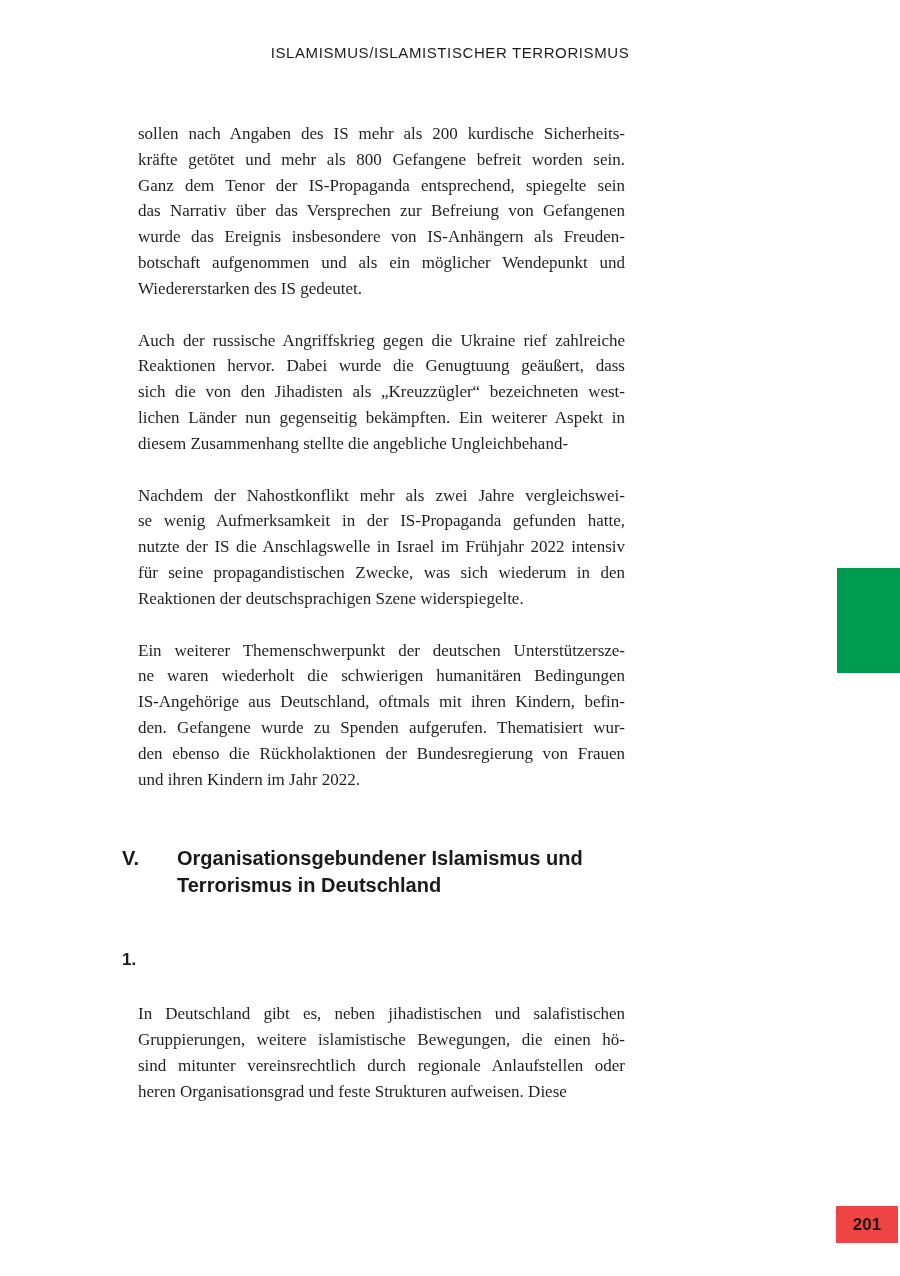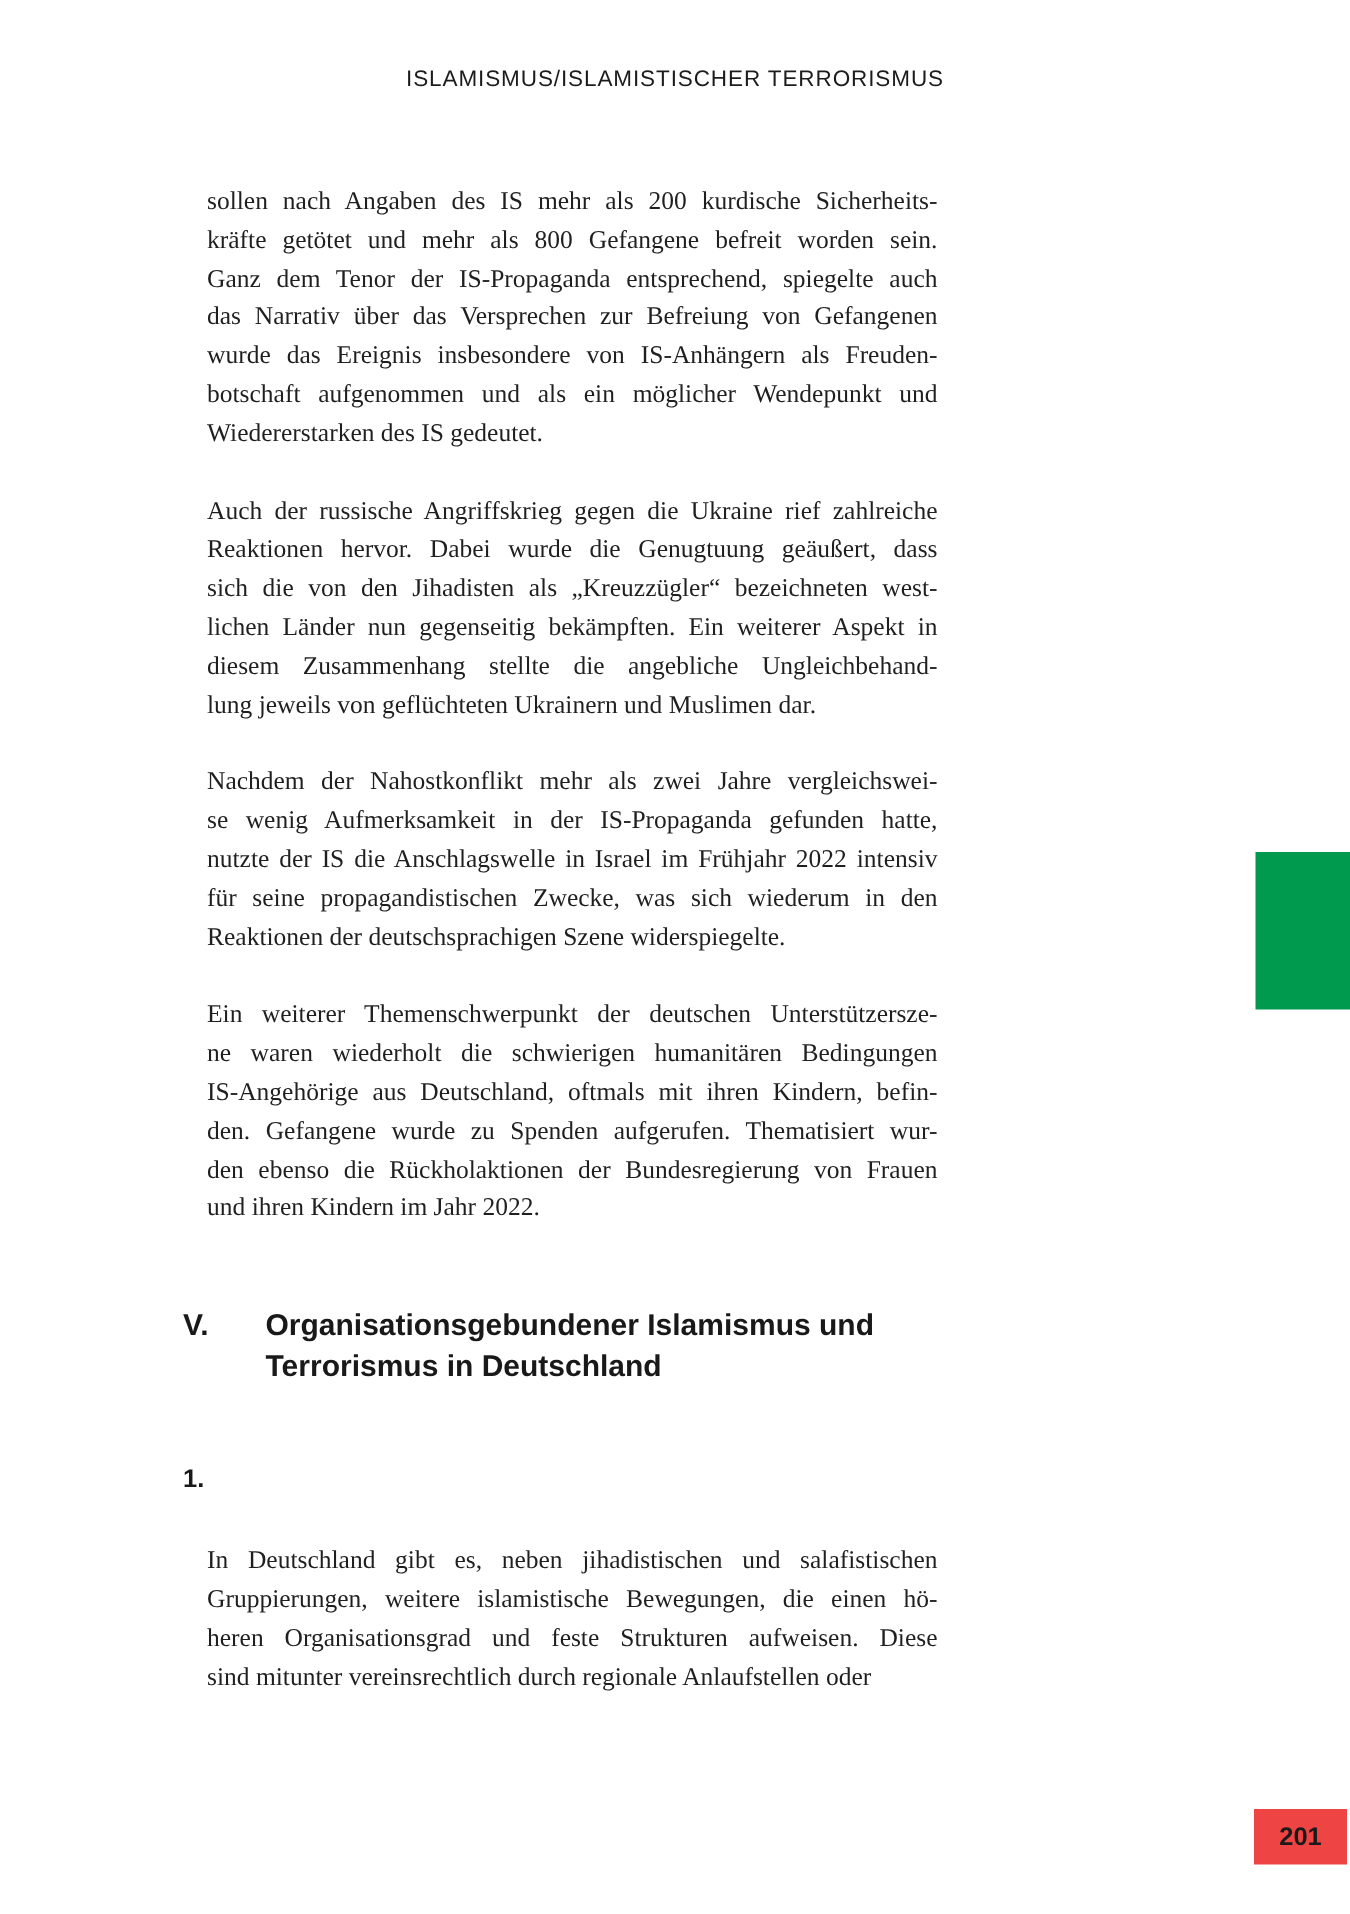--- a/index.html
+++ b/index.html
@@ -99,34 +99,33 @@
 
 <div class="page">
 
   <div class="running-header">ISLAMISMUS/ISLAMISTISCHER TERRORISMUS</div>
 
   <div class="content">
 
     <div class="para">
         <div class="line">sollen nach Angaben des IS mehr als 200 kurdische Sicherheits-</div>
         <div class="line">kräfte getötet und mehr als 800 Gefangene befreit worden sein.</div>
-        <div class="line">Ganz dem Tenor der IS-Propaganda entsprechend, spiegelte auch</div>
+        <div class="line">Ganz dem Tenor der IS-Propaganda entsprechend, spiegelte sein</div>
         <div class="line">das Narrativ über das Versprechen zur Befreiung von Gefangenen</div>
         <div class="line">wurde das Ereignis insbesondere von IS-Anhängern als Freuden-</div>
         <div class="line">botschaft aufgenommen und als ein möglicher Wendepunkt und</div>
         <div class="line">Wiedererstarken des IS gedeutet.</div>
       </div>
 
     <div class="para">
         <div class="line">Auch der russische Angriffskrieg gegen die Ukraine rief zahlreiche</div>
         <div class="line">Reaktionen hervor. Dabei wurde die Genugtuung geäußert, dass</div>
         <div class="line">sich die von den Jihadisten als „Kreuzzügler“ bezeichneten west-</div>
         <div class="line">lichen Länder nun gegenseitig bekämpften. Ein weiterer Aspekt in</div>
         <div class="line">diesem Zusammenhang stellte die angebliche Ungleichbehand-</div>
-        <div class="line">lung jeweils von geflüchteten Ukrainern und Muslimen dar.</div>
       </div>
 
     <div class="para">
         <div class="line">Nachdem der Nahostkonflikt mehr als zwei Jahre vergleichswei-</div>
         <div class="line">se wenig Aufmerksamkeit in der IS-Propaganda gefunden hatte,</div>
         <div class="line">nutzte der IS die Anschlagswelle in Israel im Frühjahr 2022 intensiv</div>
         <div class="line">für seine propagandistischen Zwecke, was sich wiederum in den</div>
         <div class="line">Reaktionen der deutschsprachigen Szene widerspiegelte.</div>
       </div>
 
@@ -147,22 +146,22 @@
         </span>
     </div>
 
     <div class="sub-heading">
       <span class="h-num">1.</span>
     </div>
 
     <div class="para last-para">
         <div class="line">In Deutschland gibt es, neben jihadistischen und salafistischen</div>
         <div class="line">Gruppierungen, weitere islamistische Bewegungen, die einen hö-</div>
+        <div class="line">sind mitunter vereinsrechtlich durch regionale Anlaufstellen oder</div>
         <div class="line">heren Organisationsgrad und feste Strukturen aufweisen. Diese</div>
-        <div class="line">sind mitunter vereinsrechtlich durch regionale Anlaufstellen oder</div>
       </div>
 
   </div>
 
   <div class="section-tab" style="background-color: rgb(0, 154, 78);"></div>
 
   <div class="page-number-box" style="background-color: #ef4444;">
     <span>201</span>
   </div>
 

